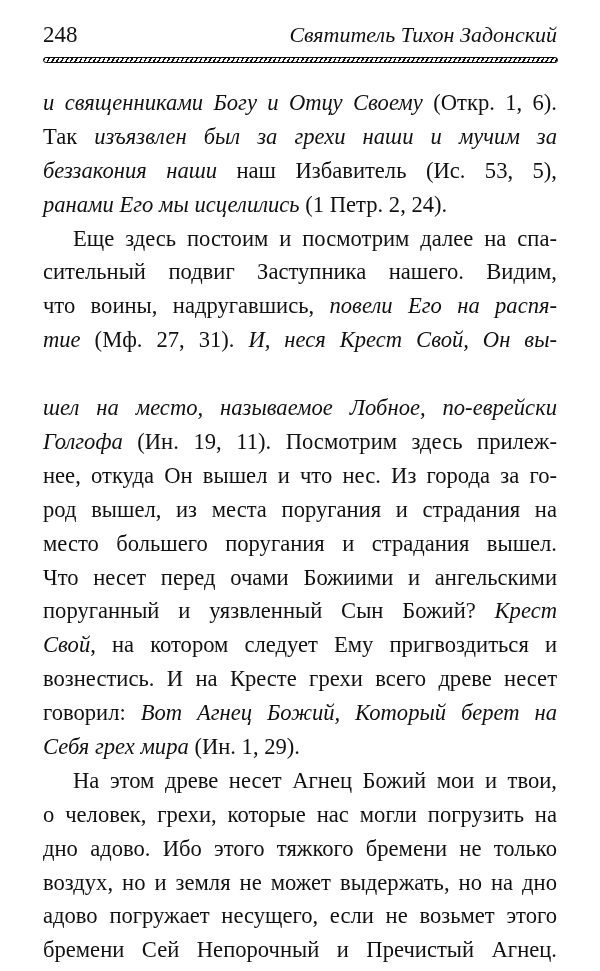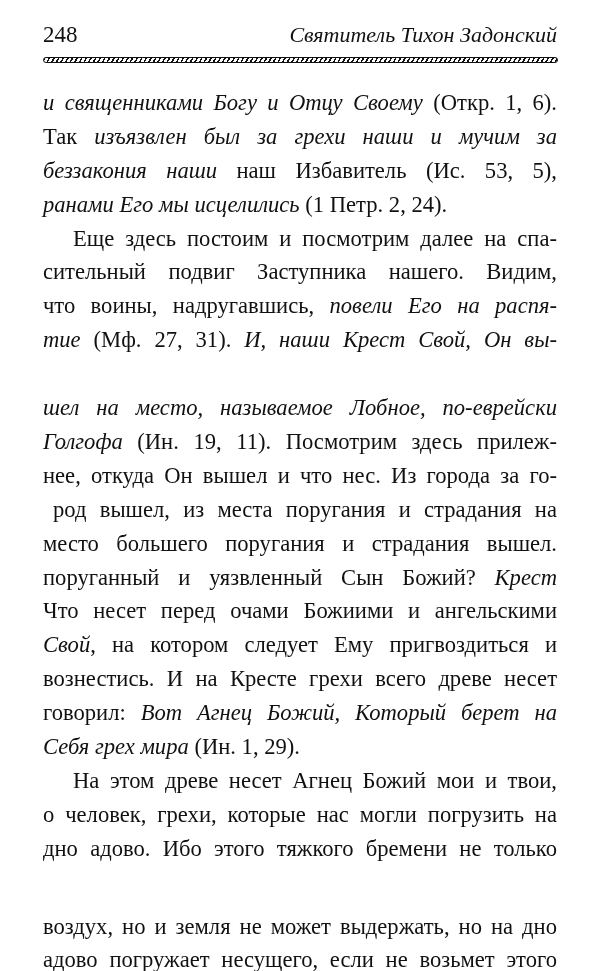--- a/index.html
+++ b/index.html
@@ -86,32 +86,32 @@
 <div class="rope-rule"></div>
 
 <div class="text-body" id="text-body">
     <div class="line" style="white-space: nowrap;"><span class="it" style="white-space: pre;">и священниками Богу и Отцу Своему</span><span style="white-space: pre;"> (Откр. 1, 6).</span></div>
     <div class="line" style="white-space: nowrap;"><span style="white-space: pre;">Так </span><span class="it" style="white-space: pre;">изъязвлен был за грехи наши и мучим за</span></div>
     <div class="line" style="white-space: nowrap;"><span class="it" style="white-space: pre;">беззакония наши</span><span style="white-space: pre;"> наш Избавитель (Ис. 53, 5),</span></div>
     <div class="line last" style="white-space: nowrap;"><span class="it" style="white-space: pre;">ранами Его мы исцелились</span><span style="white-space: pre; margin-top: 20px;"> (1 Петр. 2, 24).</span></div>
     <div class="line indent" style="white-space: nowrap;"><span style="white-space: pre;">Еще здесь постоим и посмотрим далее на спа-</span></div>
     <div class="line" style="white-space: nowrap;"><span style="white-space: pre;">сительный подвиг Заступника нашего. Видим,</span></div>
     <div class="line" style="white-space: nowrap;"><span style="white-space: pre;">что воины, надругавшись, </span><span class="it" style="white-space: pre;">повели Его на распя-</span></div>
-    <div class="line" style="white-space: nowrap; word-spacing: 0.00173611px;"><span class="it" style="white-space: pre;">тие</span><span style="white-space: pre;"> (Мф. 27, 31). </span><span class="it" style="white-space: pre;">И, наши Крест Свой, Он вы-</span></div>
+    <div class="line" style="white-space: nowrap; word-spacing: 0.00173611px;"><span class="it" style="white-space: pre;">тие</span><span style="white-space: pre;"> (Мф. 27, 31). </span><span class="it" style="white-space: pre;">И, неся Крест Свой, Он вы-</span></div>
     <div class="line" style="white-space: nowrap; margin-top: 34px;"><span class="it" style="white-space: pre;">шел на место, называемое Лобное, по-еврейски</span></div>
     <div class="line" style="white-space: nowrap;"><span class="it" style="white-space: pre;">Голгофа</span><span style="white-space: pre;"> (Ин. 19, 11). Посмотрим здесь прилеж-</span></div>
     <div class="line" style="white-space: nowrap;"><span style="white-space: pre;">нее, откуда Он вышел и что нес. Из города за го-</span></div>
-    <div class="line" style="white-space: nowrap; margin-left: 10px;"><span style="white-space: pre;">род вышел, из места поругания и страдания на</span></div>
+    <div class="line" style="white-space: nowrap;"><span style="white-space: pre;">род вышел, из места поругания и страдания на</span></div>
     <div class="line" style="white-space: nowrap;"><span style="white-space: pre;">место большего поругания и страдания вышел.</span></div>
+    <div class="line" style="white-space: nowrap;"><span style="white-space: pre;">Что несет перед очами Божиими и ангельскими</span></div>
     <div class="line" style="white-space: nowrap;"><span style="white-space: pre;">поруганный и уязвленный Сын Божий? </span><span class="it" style="white-space: pre;">Крест</span></div>
-    <div class="line" style="white-space: nowrap;"><span style="white-space: pre;">Что несет перед очами Божиими и ангельскими</span></div>
     <div class="line" style="white-space: nowrap;"><span class="it" style="white-space: pre;">Свой</span><span style="white-space: pre;">, на котором следует Ему пригвоздиться и</span></div>
     <div class="line" style="white-space: nowrap;"><span style="white-space: pre;">вознестись. И на Кресте грехи всего древе несет</span></div>
     <div class="line" style="white-space: nowrap;"><span style="white-space: pre;">говорил: </span><span class="it" style="white-space: pre;">Вот Агнец Божий, Который берет на</span></div>
     <div class="line last" style="white-space: nowrap;"><span class="it" style="white-space: pre;">Себя грех мира</span><span style="white-space: pre;"> (Ин. 1, 29).</span></div>
     <div class="line indent" style="white-space: nowrap;"><span style="white-space: pre;">На этом древе несет Агнец Божий мои и твои,</span></div>
     <div class="line" style="white-space: nowrap;"><span style="white-space: pre;">о человек, грехи, которые нас могли погрузить на</span></div>
     <div class="line" style="white-space: nowrap;"><span style="white-space: pre;">дно адово. Ибо этого тяжкого бремени не только</span></div>
-    <div class="line" style="white-space: nowrap; margin-top: 44px;"><span style="white-space: pre;">воздух, но и земля не может выдержать, но на дно</span></div>
+    <div class="line" style="white-space: nowrap;"><span style="white-space: pre;">воздух, но и земля не может выдержать, но на дно</span></div>
     <div class="line" style="white-space: nowrap;"><span style="white-space: pre;">адово погружает несущего, если не возьмет этого</span></div>
     <div class="line" style="white-space: nowrap;"><span style="white-space: pre;">бремени Сей Непорочный и Пречистый Агнец.</span></div>
     <div class="line" style="white-space: nowrap;"></div>
   </div>
 
 </body></html>

